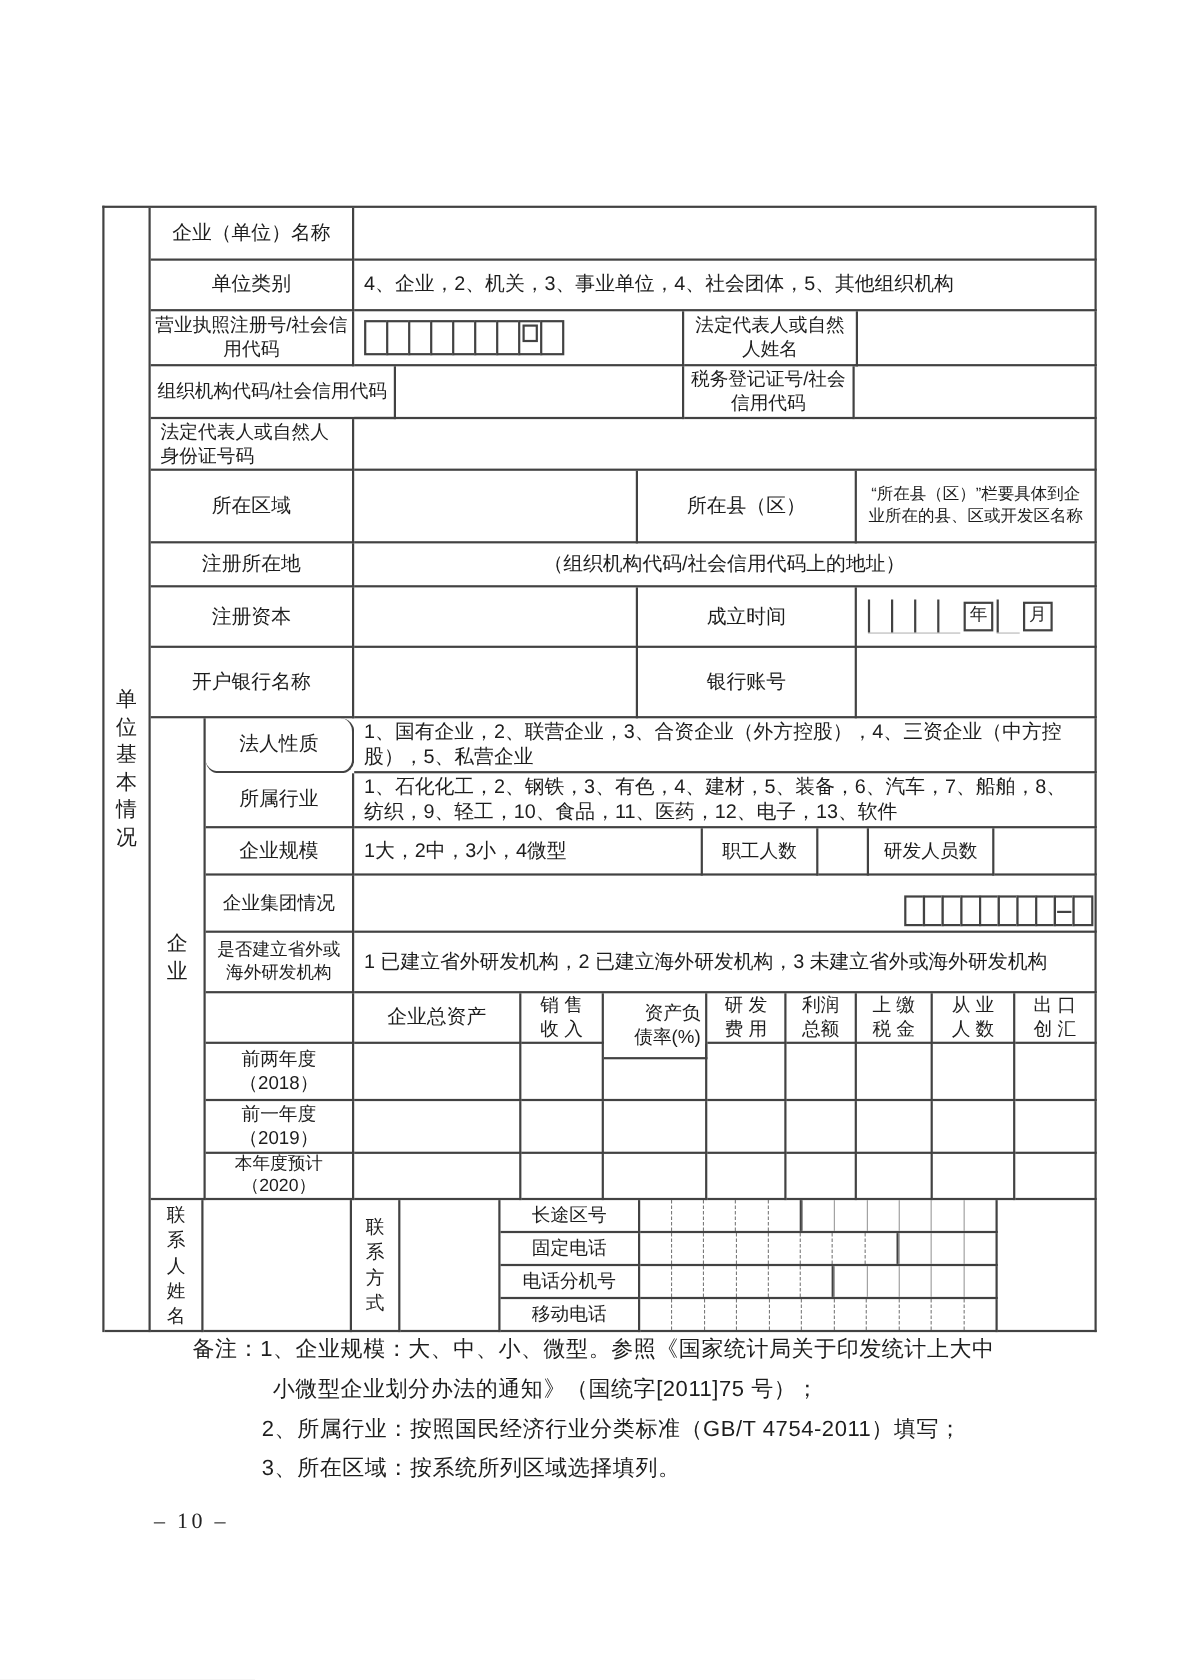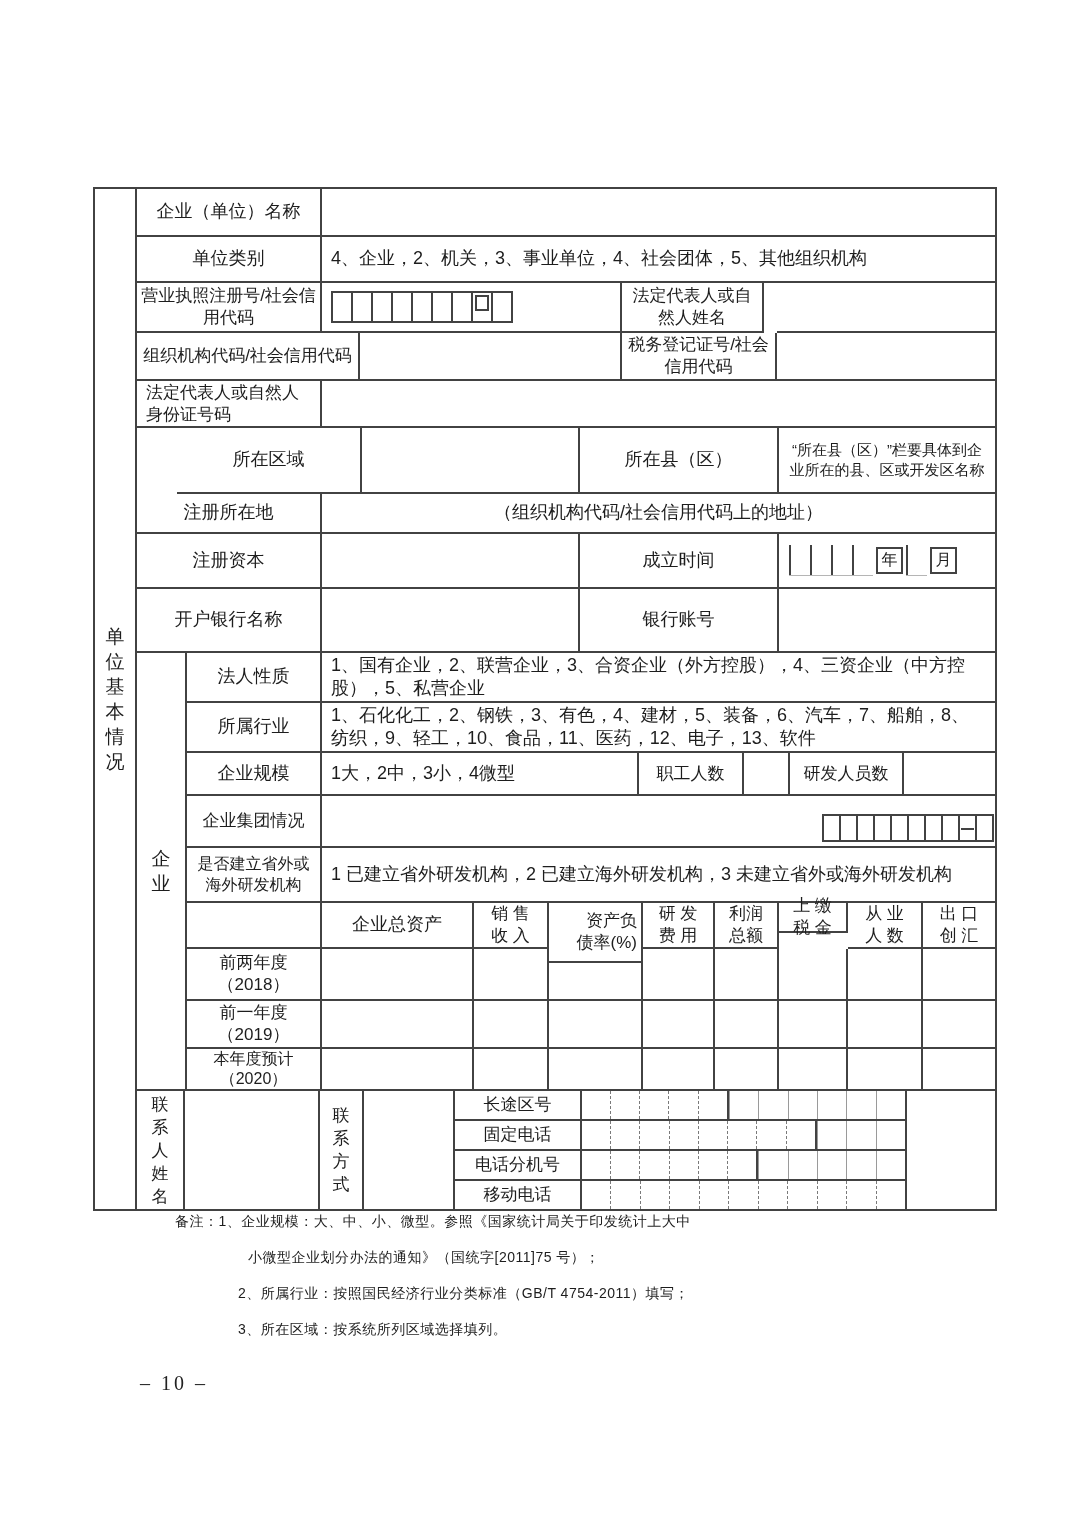--- a/index.html
+++ b/index.html
@@ -56,21 +56,21 @@
   .pseg.strong.full{border-right:none;}
   .pseg.light{flex:1;}
   .pc{flex:1;box-sizing:border-box;}
   .pseg.strong .pc{border-left:1px dashed var(--dash);}
   .pseg.strong .pc:first-child{border-left:none;}
   .pseg.light .pc{border-left:1px solid var(--lite);}
   
   .grouprow{position:relative;align-items:flex-start;justify-content:flex-start;text-align:left;padding:3px 9px;}
   .groupboxes{position:absolute;right:1px;bottom:4px;display:flex;}
   
-  .note{position:absolute;font-size:14px;color:var(--ink);letter-spacing:0.5px;white-space:nowrap;}
+  .note{position:absolute;font-size:20px;color:var(--ink);letter-spacing:0.5px;white-space:nowrap;}
   .pagenum{position:absolute;font-family:"Liberation Serif","DejaVu Serif",serif;font-size:20px;letter-spacing:3px;color:#222;}
 </style>
 </head>
 <body>
 
 <div class="page">
   <div class="tbl">
 
     <div class="cell vt" style="left:0;top:0;width:42px;height:1022px;">
       <span class="vsplit">单<br>位<br>基<br>本<br>情<br>况</span>
@@ -99,40 +99,40 @@
           <div class="dbox"></div>
           <div class="dbox"></div>
           <div class="dbox"></div>
           <div class="dbox"></div>
           <div class="dbox">
             <div class="inner"></div>
           </div>
           <div class="dbox"></div>
       </div>
     </div>
-    <div class="cell f17" style="left:527px;top:94px;width:142px;height:50px;">
+    <div class="cell f17" style="left:527px;top:94px;width:158px;height:50px;">
       <span>法定代表人或自然人姓名</span>
     </div>
     <div class="cell" style="left:682px;top:94px;width:220px;height:50px;"></div>
 
     <div class="cell f17" style="left:42px;top:144px;width:223px;height:48px;">
       <span>组织机构代码/社会信用代码</span>
     </div>
     <div class="cell" style="left:227px;top:144px;width:300px;height:48px;"></div>
     <div class="cell f17" style="left:527px;top:144px;width:155px;height:48px;">
       <span>税务登记证号/社会信用代码</span>
     </div>
     <div class="cell" style="left:682px;top:144px;width:220px;height:48px;"></div>
 
     <div class="cell f17 lt" style="left:42px;top:192px;width:185px;height:47px;">
       <span>法定代表人或自然人身份证号码</span>
     </div>
     <div class="cell" style="left:227px;top:192px;width:675px;height:47px;"></div>
 
-    <div class="cell" style="left:42px;top:239px;width:185px;height:66px;margin-left:40px;">
+    <div class="cell" style="left:42px;top:239px;width:185px;height:66px;">
       <span>所在区域</span>
     </div>
     <div class="cell" style="left:227px;top:239px;width:258px;height:66px;"></div>
     <div class="cell" style="left:485px;top:239px;width:199px;height:66px;">
       <span>所在县（区）</span>
     </div>
     <div class="cell sm" style="left:684px;top:239px;width:218px;height:66px;">
       <span>“所在县（区）”栏要具体到企业所在的县、区或开发区名称</span>
     </div>
 
@@ -176,21 +176,21 @@
     <div class="cell" style="left:227px;top:400px;width:258px;height:64px;"></div>
     <div class="cell" style="left:485px;top:400px;width:199px;height:64px;">
       <span>银行账号</span>
     </div>
     <div class="cell" style="left:684px;top:400px;width:218px;height:64px;"></div>
 
     <div class="cell vt" style="left:42px;top:464px;width:50px;height:438px;">
       <span class="vsplit">企<br>业</span>
     </div>
 
-    <div class="cell" style="left:92px;top:464px;width:135px;height:50px;">
+    <div class="cell" style="left:92px;top:464px;width:135px;height:50px;border-radius:12px;">
       <span>法人性质</span>
     </div>
     <div class="cell lt" style="left:227px;top:464px;width:675px;height:50px;">
       <span>1、国有企业，2、联营企业，3、合资企业（外方控股），4、三资企业（中方控股），5、私营企业</span>
     </div>
 
     <div class="cell" style="left:92px;top:514px;width:135px;height:50px;">
       <span>所属行业</span>
     </div>
     <div class="cell lt" style="left:227px;top:514px;width:675px;height:50px;">
@@ -252,21 +252,21 @@
         <span>债率(%)</span>
     </div>
     <div class="cell col f17" style="left:548px;top:714px;width:72px;height:46px;">
       <span>研 发</span>
         <span>费 用</span>
     </div>
     <div class="cell col f17" style="left:620px;top:714px;width:64px;height:46px;">
       <span>利润</span>
         <span>总额</span>
     </div>
-    <div class="cell col f17" style="left:684px;top:714px;width:69px;height:30px;">
+    <div class="cell col f17" style="left:684px;top:714px;width:69px;height:46px;">
       <span>上 缴</span>
         <span>税 金</span>
     </div>
     <div class="cell col f17" style="left:753px;top:714px;width:75px;height:46px;">
       <span>从 业</span>
         <span>人 数</span>
     </div>
     <div class="cell col f17" style="left:828px;top:714px;width:74px;height:46px;">
       <span>出 口</span>
         <span>创 汇</span>

